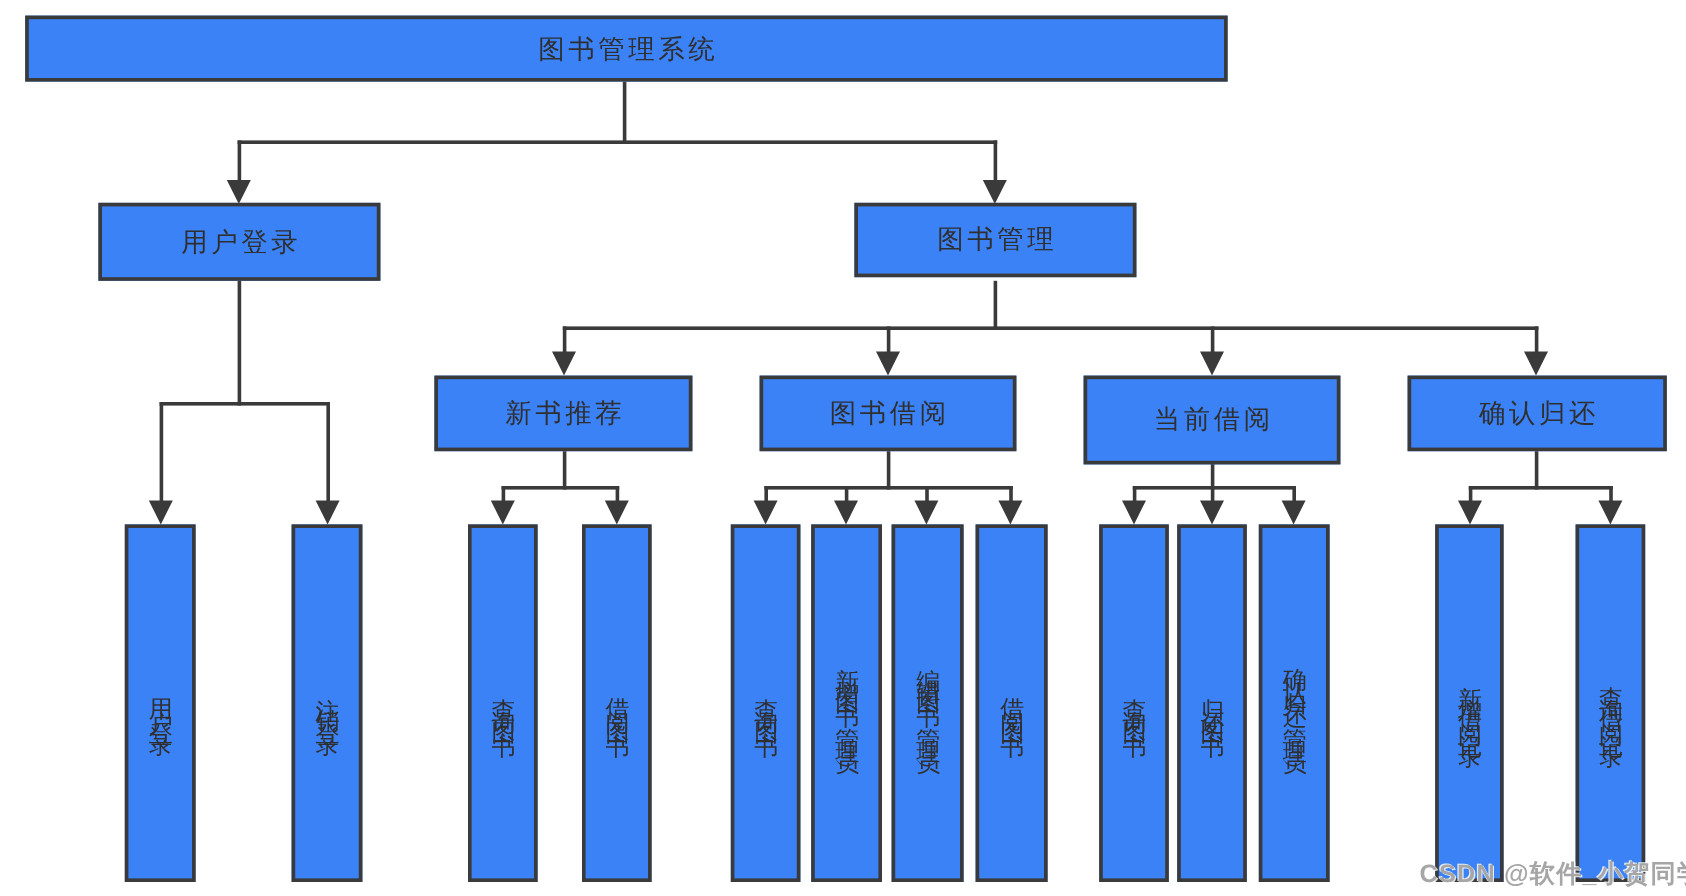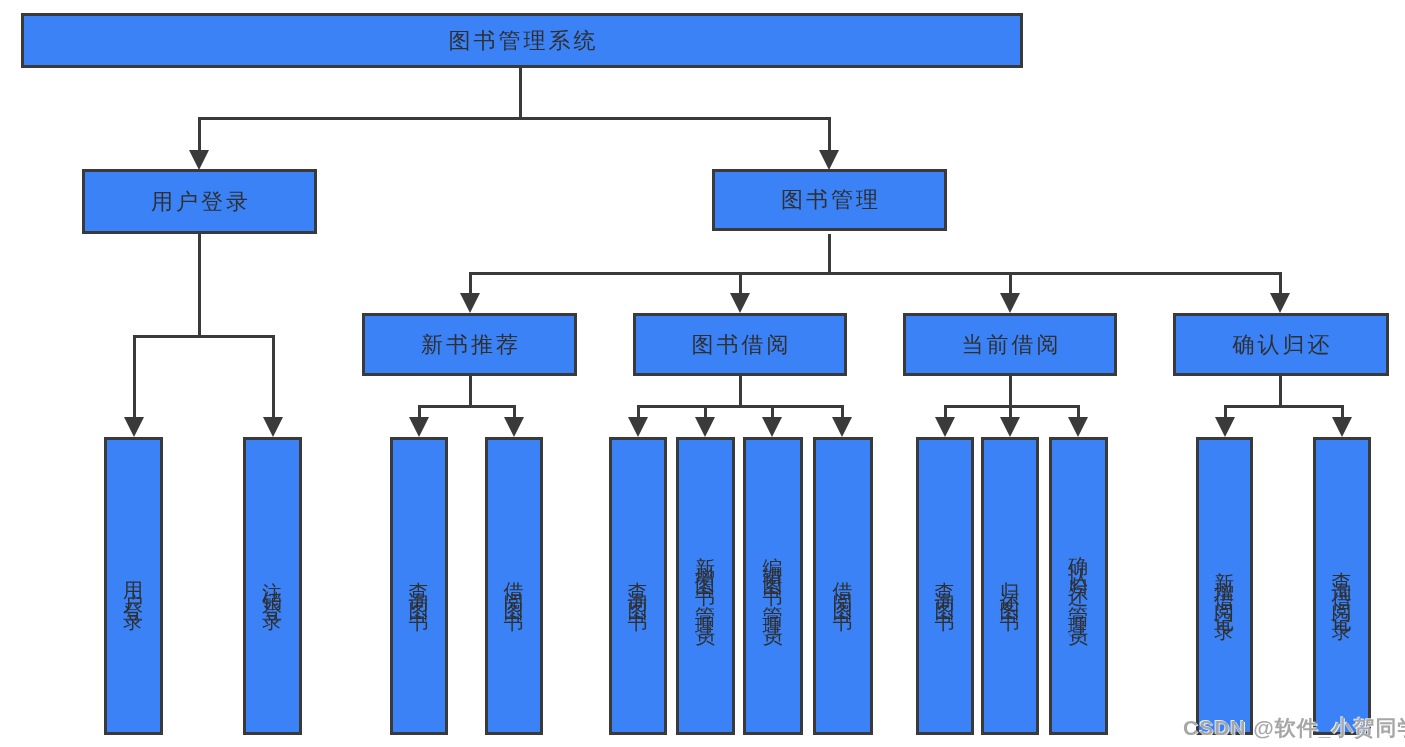--- a/index.html
+++ b/index.html
@@ -35,21 +35,21 @@
   <div class="box" style="left:712px;top:169px;width:235px;height:62px">
     <span class="lbl">图书管理</span>
   </div>
 
   <div class="box" style="left:362px;top:313px;width:215px;height:63px">
     <span class="lbl">新书推荐</span>
   </div>
   <div class="box" style="left:633px;top:313px;width:214px;height:63px">
     <span class="lbl">图书借阅</span>
   </div>
-  <div class="box" style="left:903px;top:313px;width:214px;height:63px">
+  <div class="box" style="left:903px;top:313px;width:214px;height:74px">
     <span class="lbl">当前借阅</span>
   </div>
   <div class="box" style="left:1173px;top:313px;width:216px;height:63px">
     <span class="lbl">确认归还</span>
   </div>
 
   <div class="box" style="left:104px;top:437px;width:59px;height:298px">
     <span class="vlbl">用户登录</span>
   </div>
   <div class="box" style="left:243px;top:437px;width:59px;height:298px">

